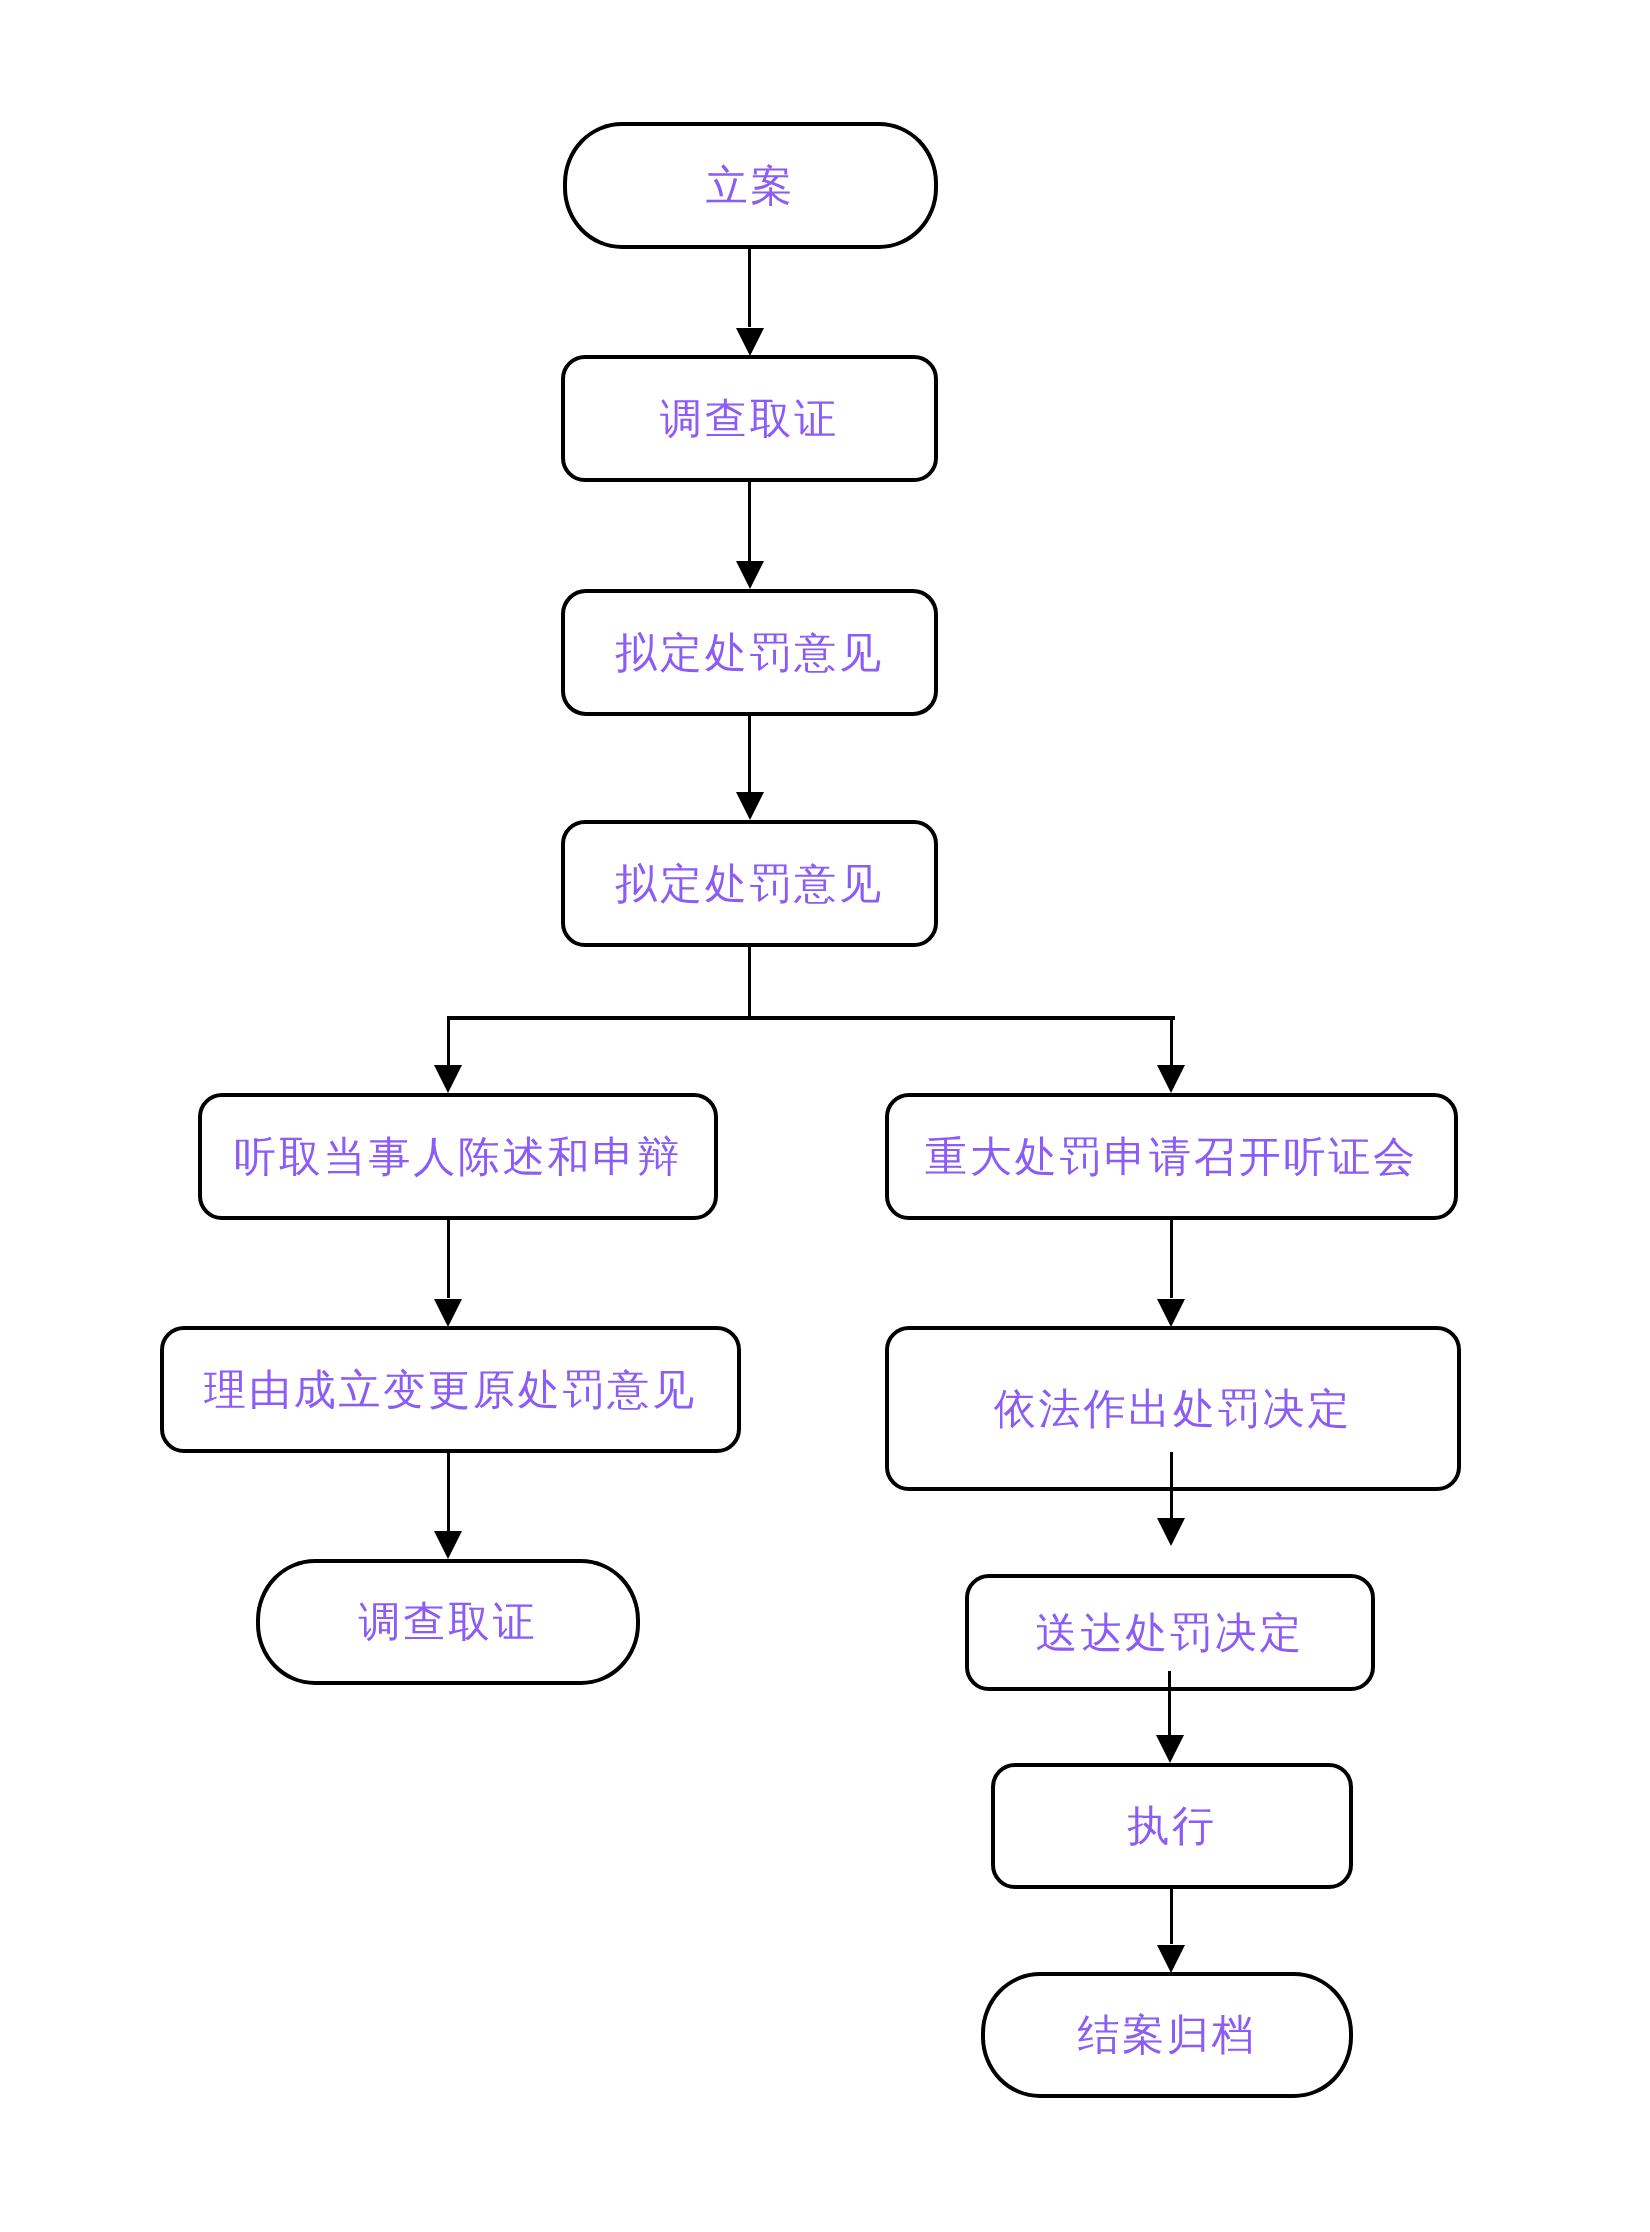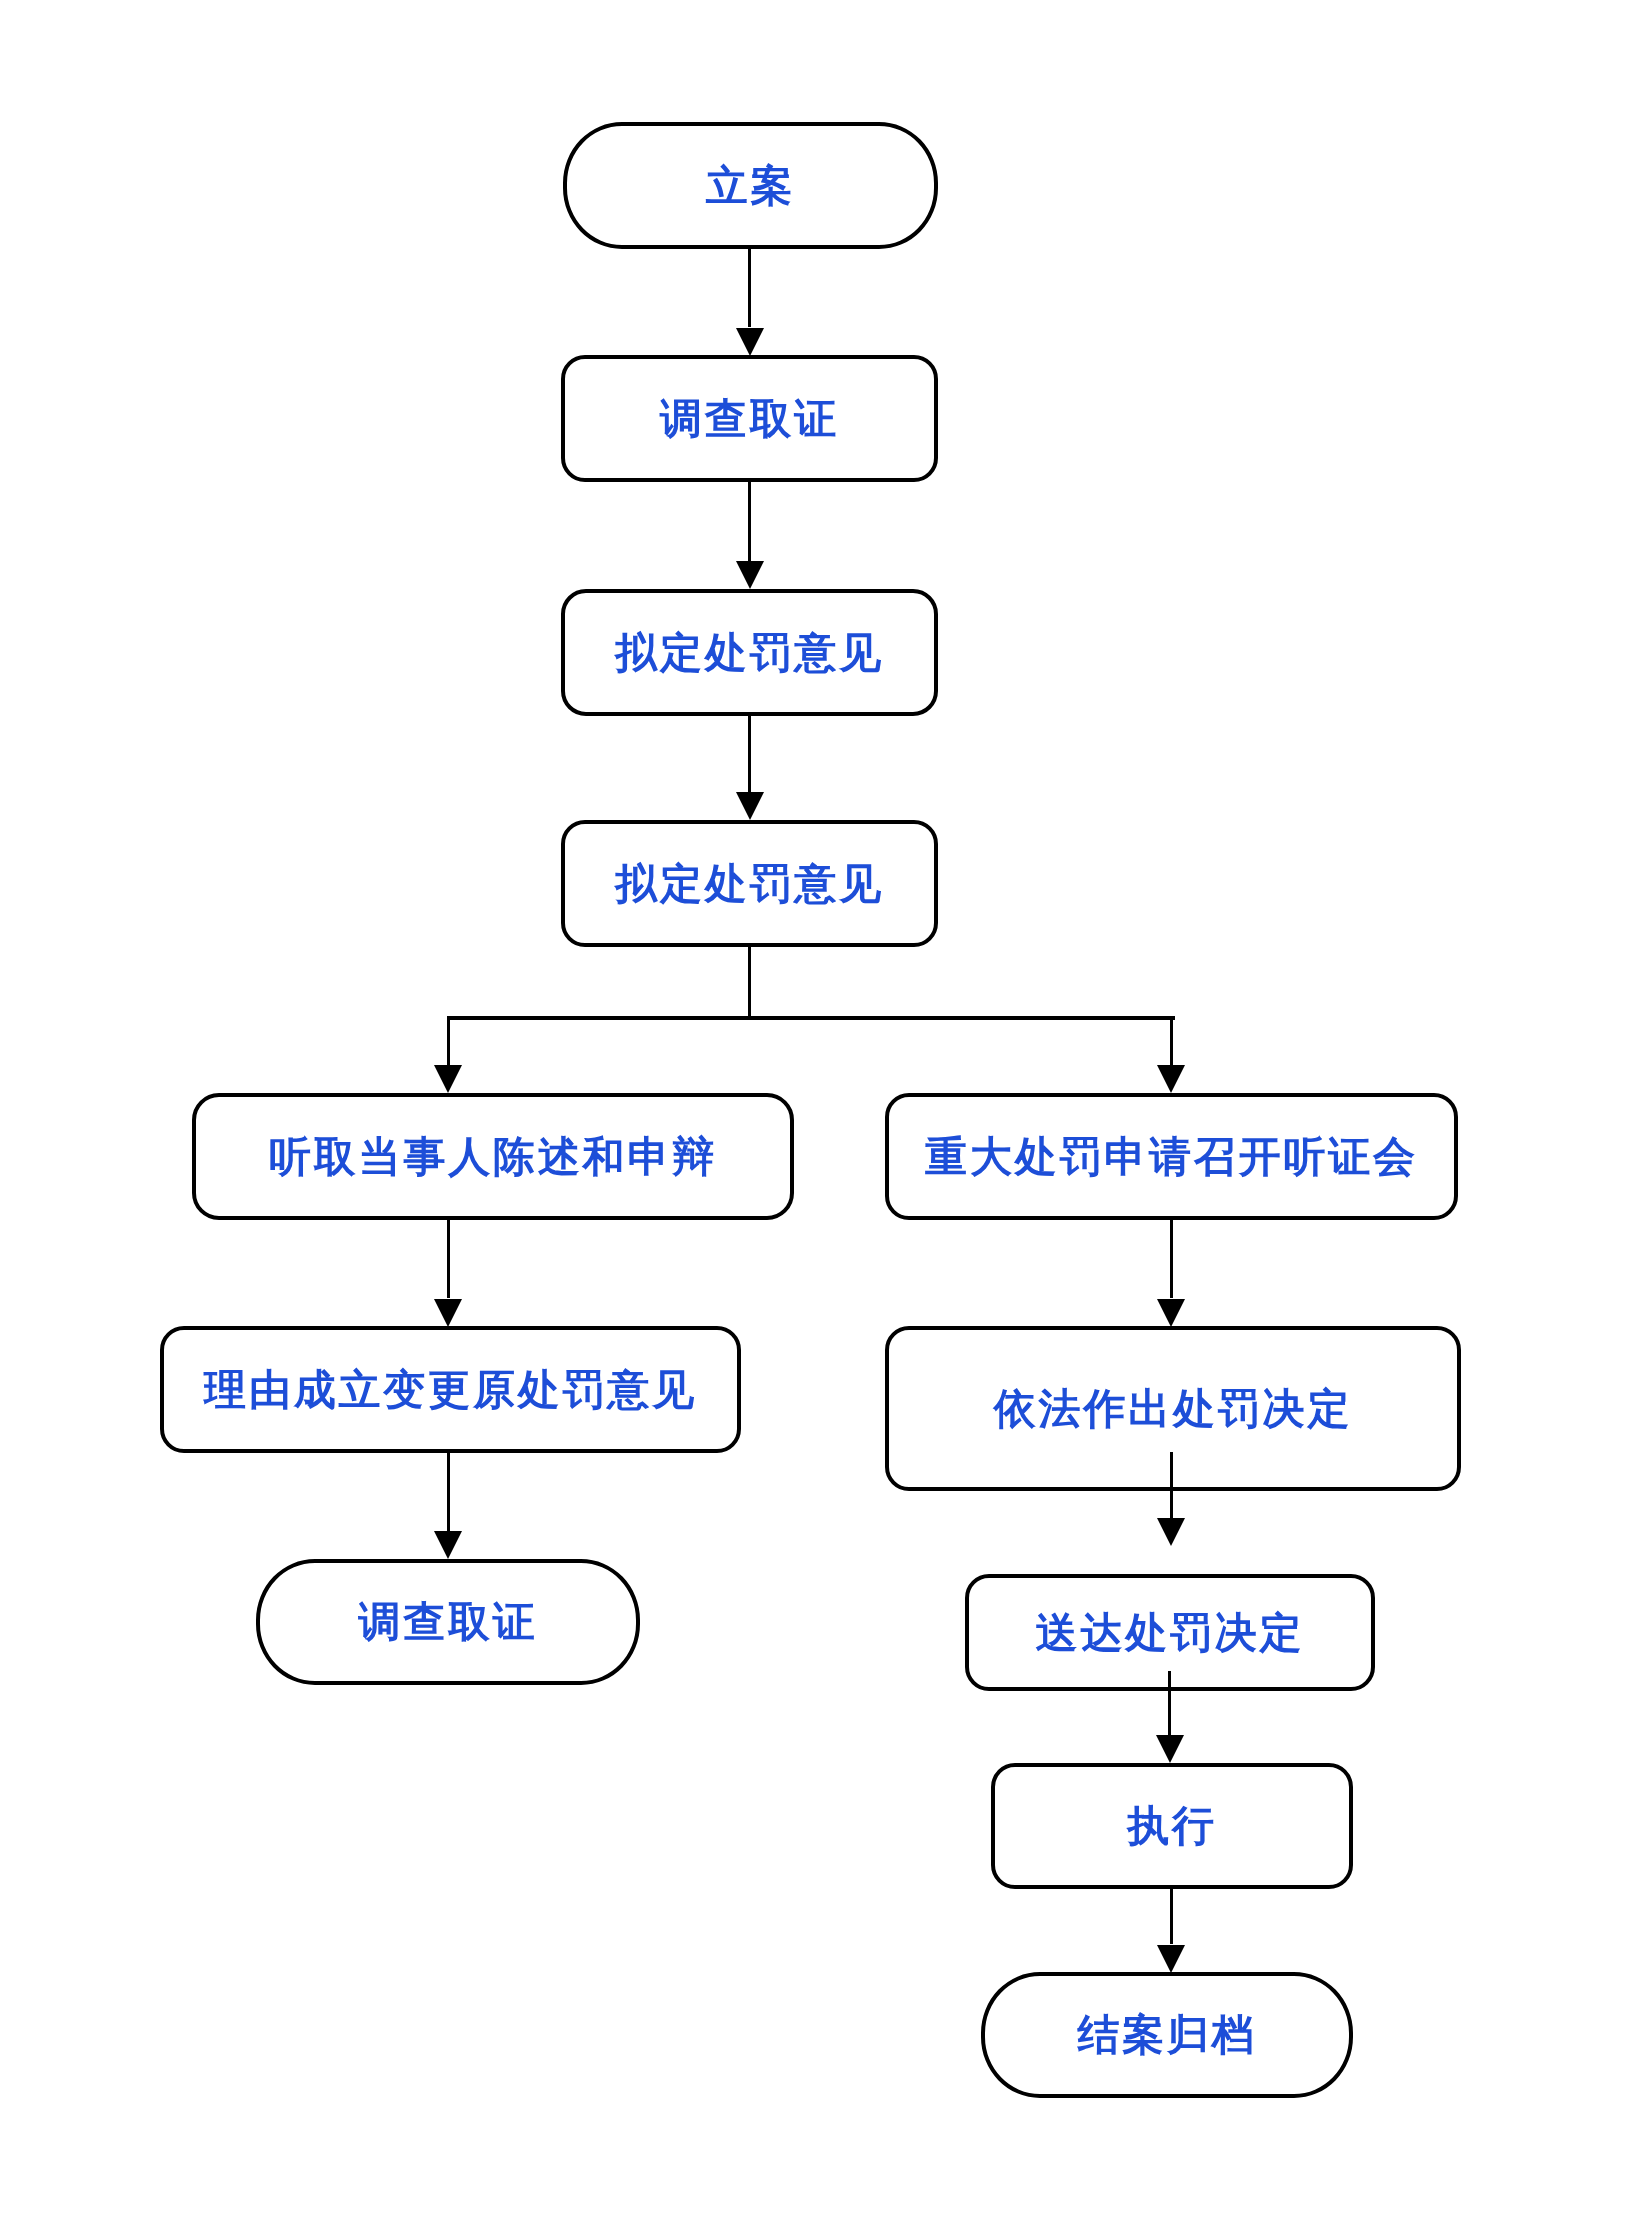--- a/index.html
+++ b/index.html
@@ -13,29 +13,28 @@
     height: 2233px;
     background: #ffffff;
     font-family: "Liberation Serif", "DejaVu Serif", serif;
     overflow: hidden;
   }
   .node {
     position: absolute;
     box-sizing: border-box;
     background: #ffffff;
     border: 4.6px solid #000000;
-    color: #1d4ed8;
+    color: #8b5cf6;
     display: flex;
     align-items: center;
     justify-content: center;
     font-size: 42px;
     letter-spacing: 2.8px;
     white-space: nowrap;
     text-align: center;
-    font-weight: bold;
   }
   .process {
     border-radius: 24px;
   }
   .terminator {
     border-radius: 59px / 61px;
   }
   .vline {
     position: absolute;
     width: 2.8px;
@@ -61,21 +60,21 @@
 <div class="canvas">
 
   <div class="node terminator" style="left:563px; top:122px; width:375px; height:127px;">立案</div>
 
   <div class="node process" style="left:561px; top:355px; width:377px; height:127px;">调查取证</div>
 
   <div class="node process" style="left:561px; top:589px; width:377px; height:127px;border-radius:25px;">拟定处罚意见</div>
 
   <div class="node process" style="left:561px; top:820px; width:377px; height:127px;">拟定处罚意见</div>
 
-  <div class="node process" style="left:192px; top:1093px; width:602px; height:127px;border-radius:27px;">听取当事人陈述和申辩</div>
+  <div class="node process" style="left:198px; top:1093px; width:520px; height:127px;">听取当事人陈述和申辩</div>
 
   <div class="node process" style="left:160px; top:1326px; width:581px; height:127px;">理由成立变更原处罚意见</div>
 
   <div class="node terminator" style="left:256px; top:1559px; width:384px; height:126px;">调查取证</div>
 
   <div class="node process" style="left:885px; top:1093px; width:573px; height:127px;">重大处罚申请召开听证会</div>
 
   <div class="node process" style="left:885px; top:1326px; width:576px; height:165px;">依法作出处罚决定</div>
 
   <div class="node process" style="left:965px; top:1574px; width:410px; height:117px;">送达处罚决定</div>

